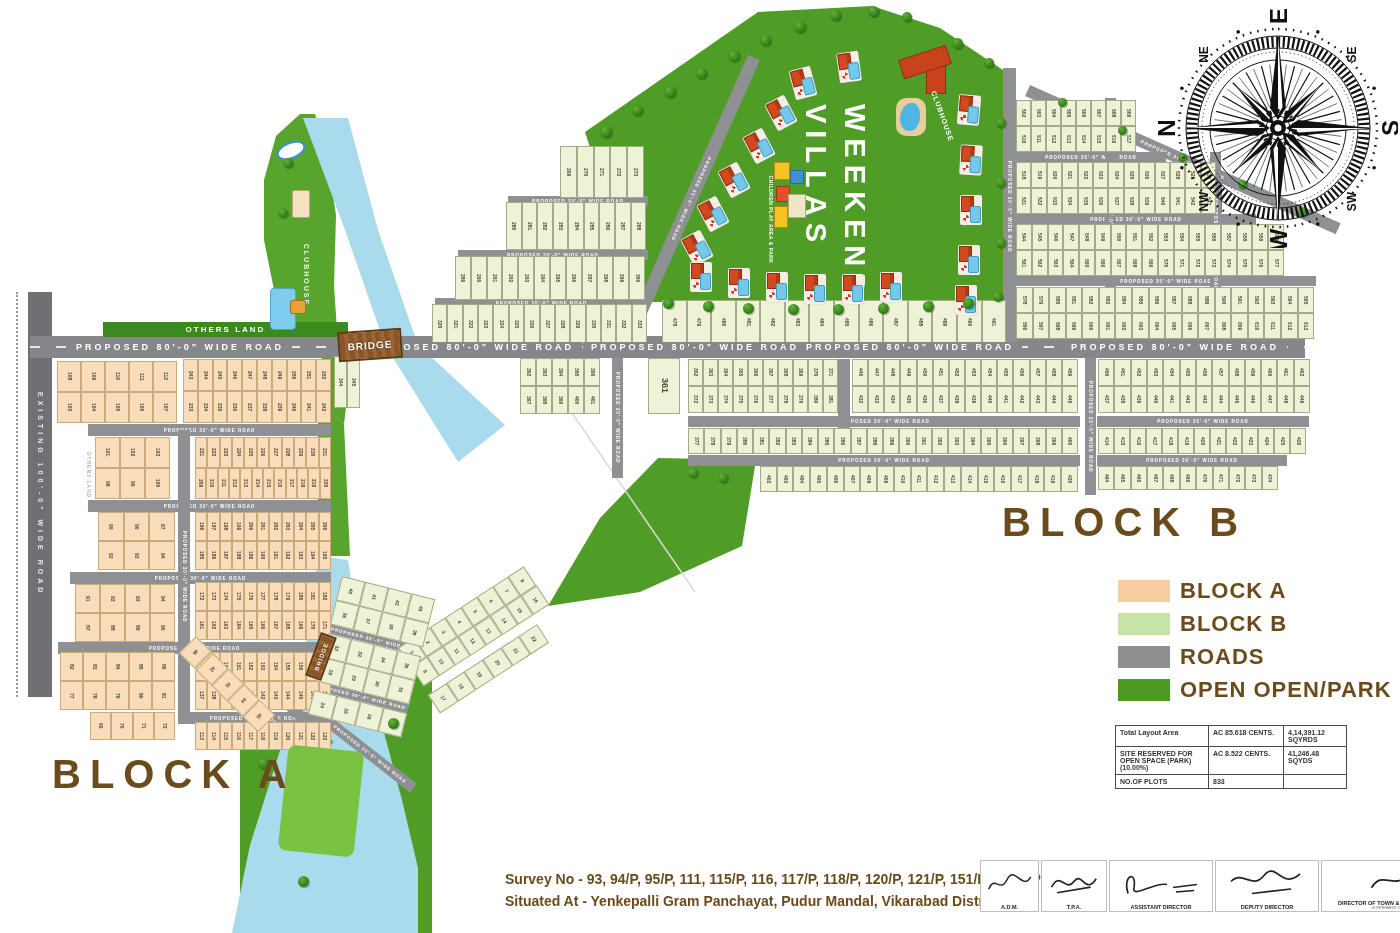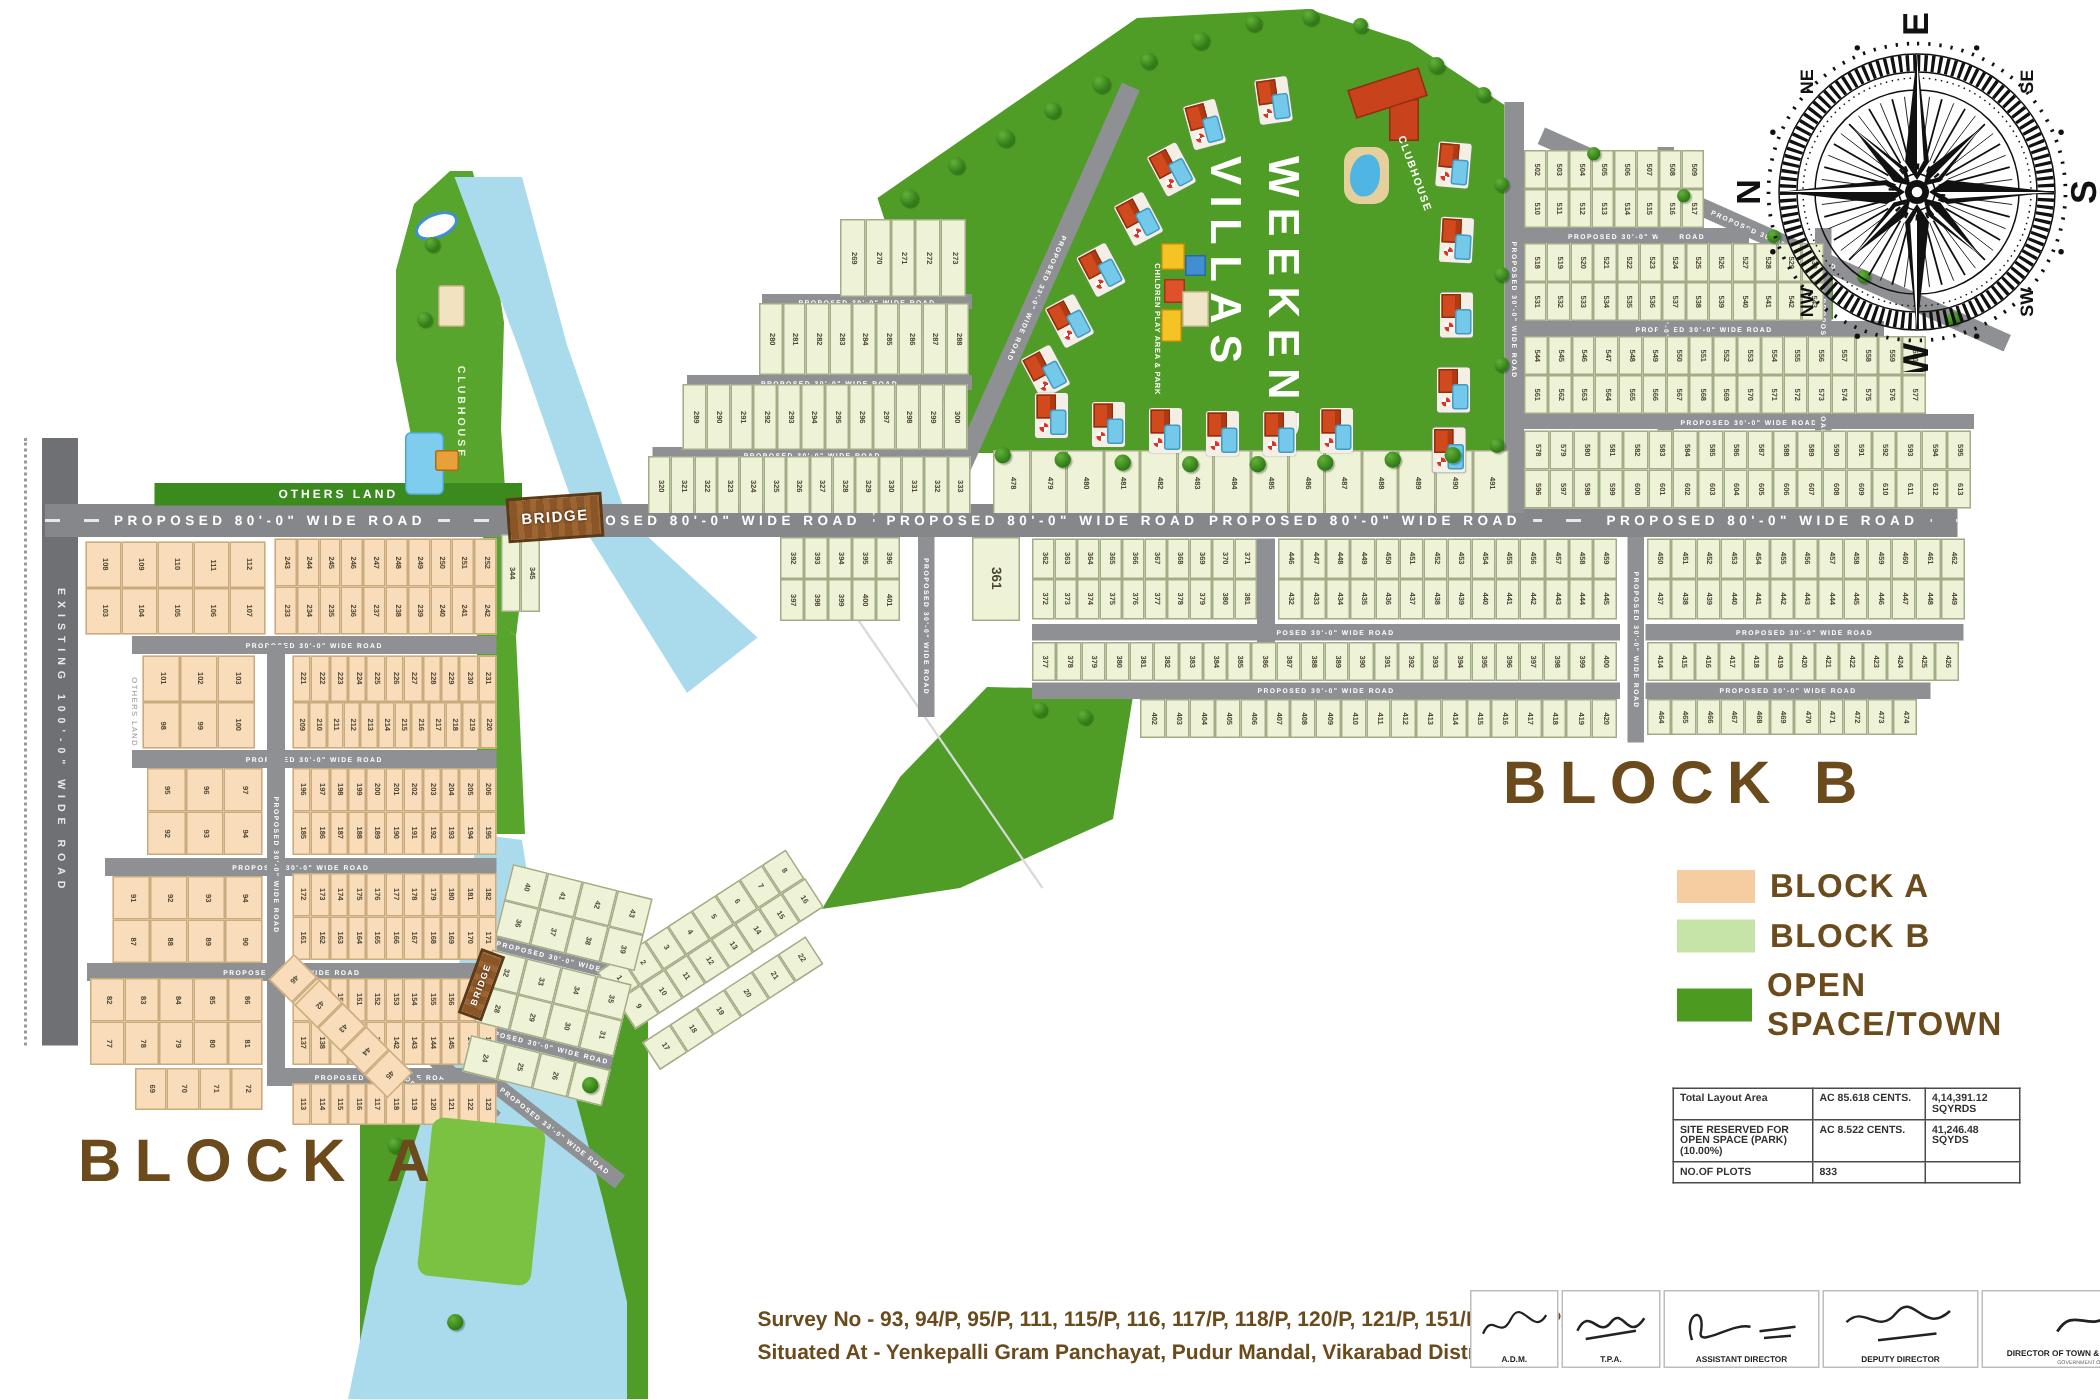--- a/index.html
+++ b/index.html
@@ -2186,22 +2186,26 @@
   <div id="legend">
     <div class="lg-row">
       <div class="lg-swatch" style="background: rgb(246, 205, 161);"></div>
       <div class="lg-label">BLOCK A</div>
     </div>
     <div class="lg-row">
       <div class="lg-swatch" style="background: rgb(198, 227, 168);"></div>
       <div class="lg-label">BLOCK B</div>
     </div>
     <div class="lg-row">
+      <div class="lg-swatch" style="background: rgb(140, 142, 144);"></div>
+      <div class="lg-label">ROADS</div>
+    </div>
+    <div class="lg-row">
       <div class="lg-swatch" style="background: rgb(77, 154, 32);"></div>
-      <div class="lg-label">OPEN SPACE/TOWN</div>
+      <div class="lg-label">OPEN OPEN/PARK</div>
     </div>
   </div>
 
   <table id="summary-table">
     <tbody>
         <tr>
       <td class="c1">Total Layout Area</td>
       <td class="c2">AC 85.618 CENTS.</td>
       <td class="c3">4,14,391.12 SQYRDS</td>
     </tr>

